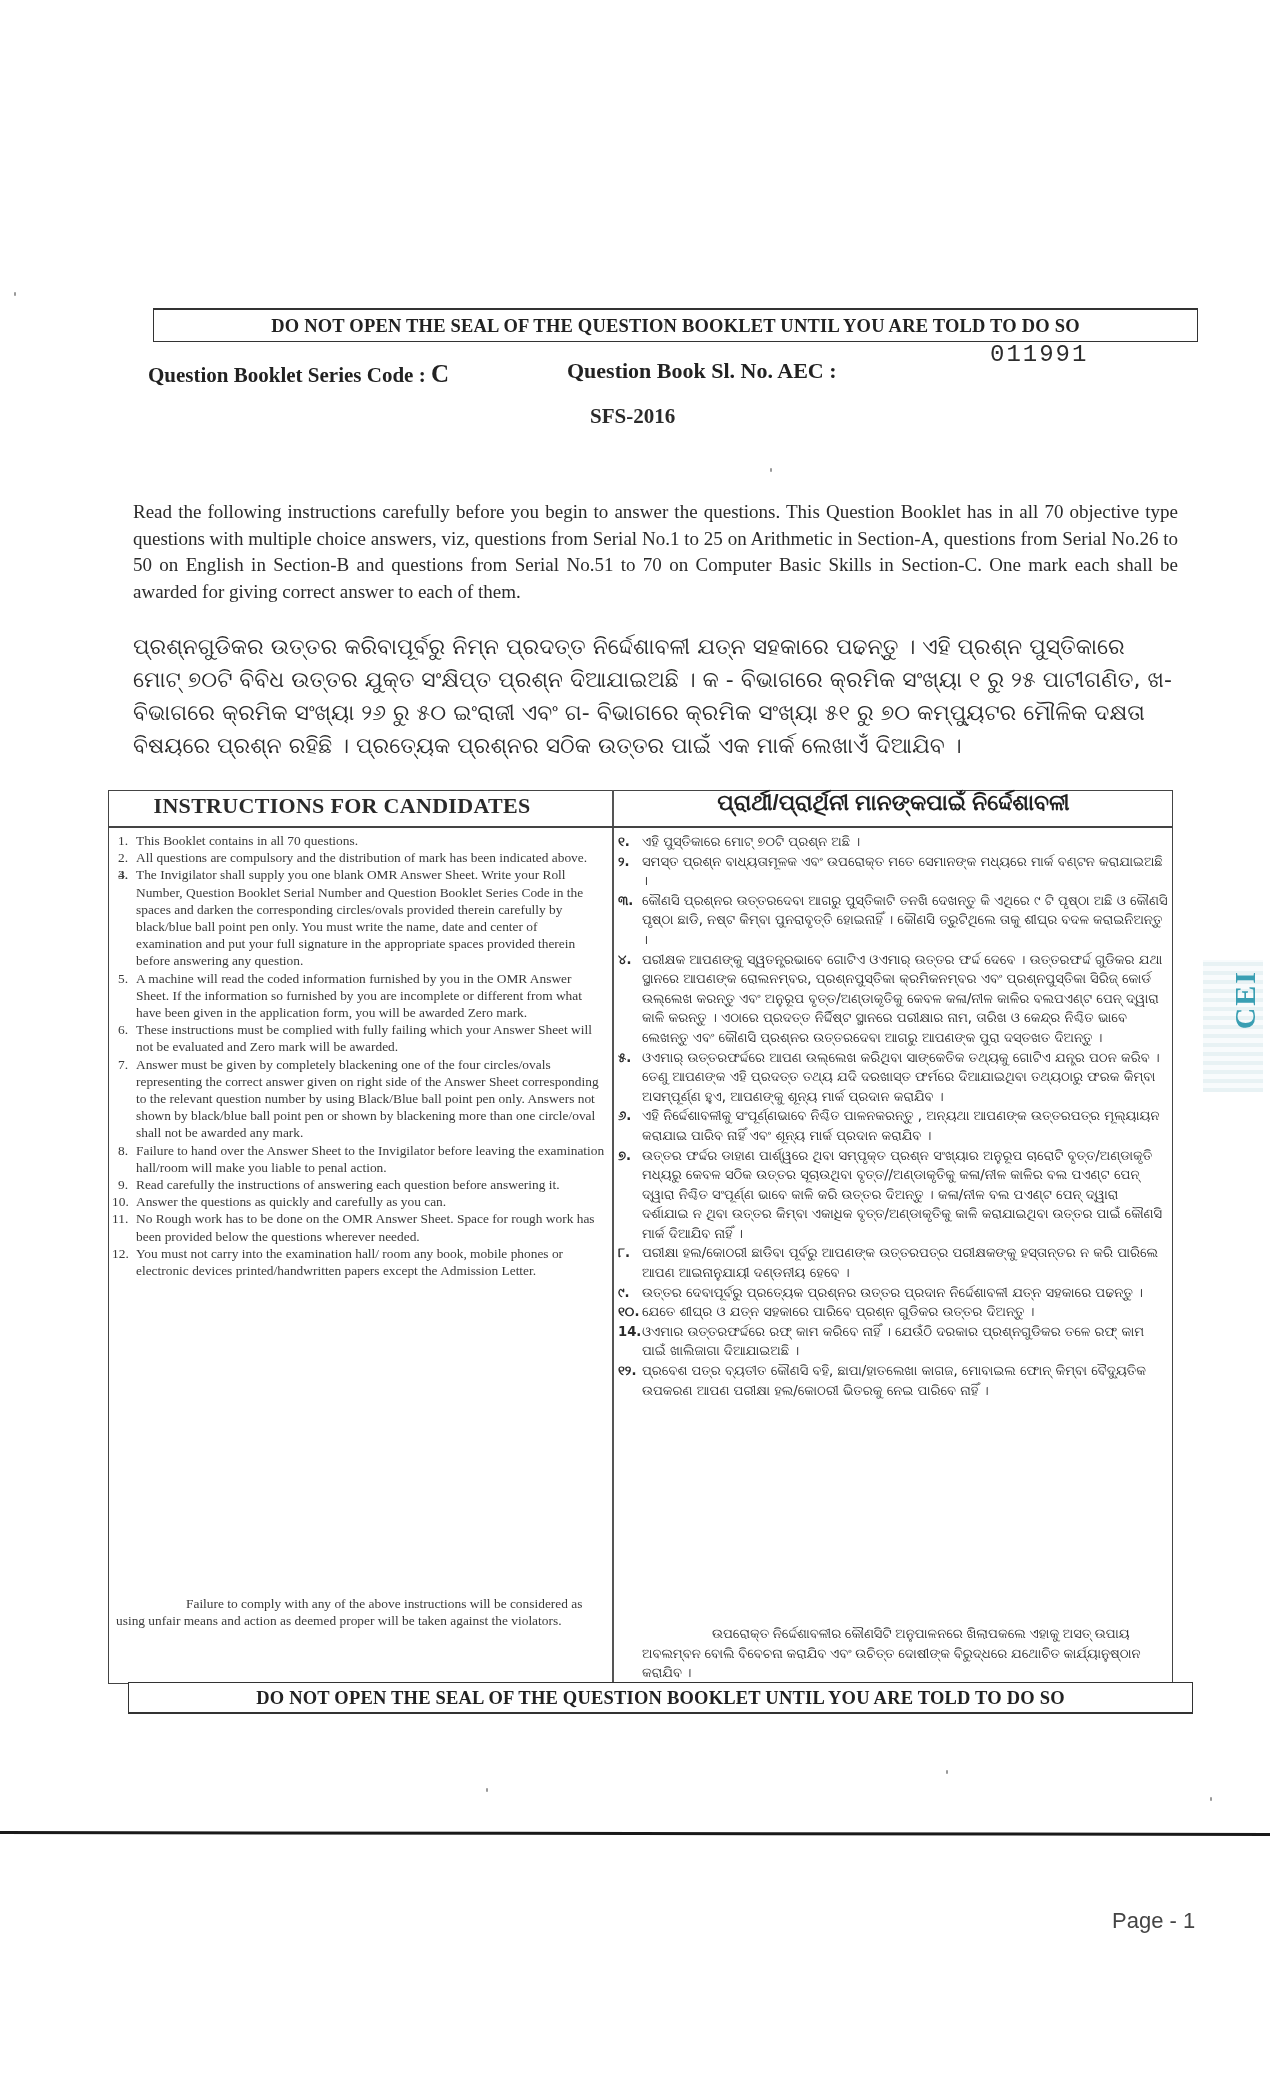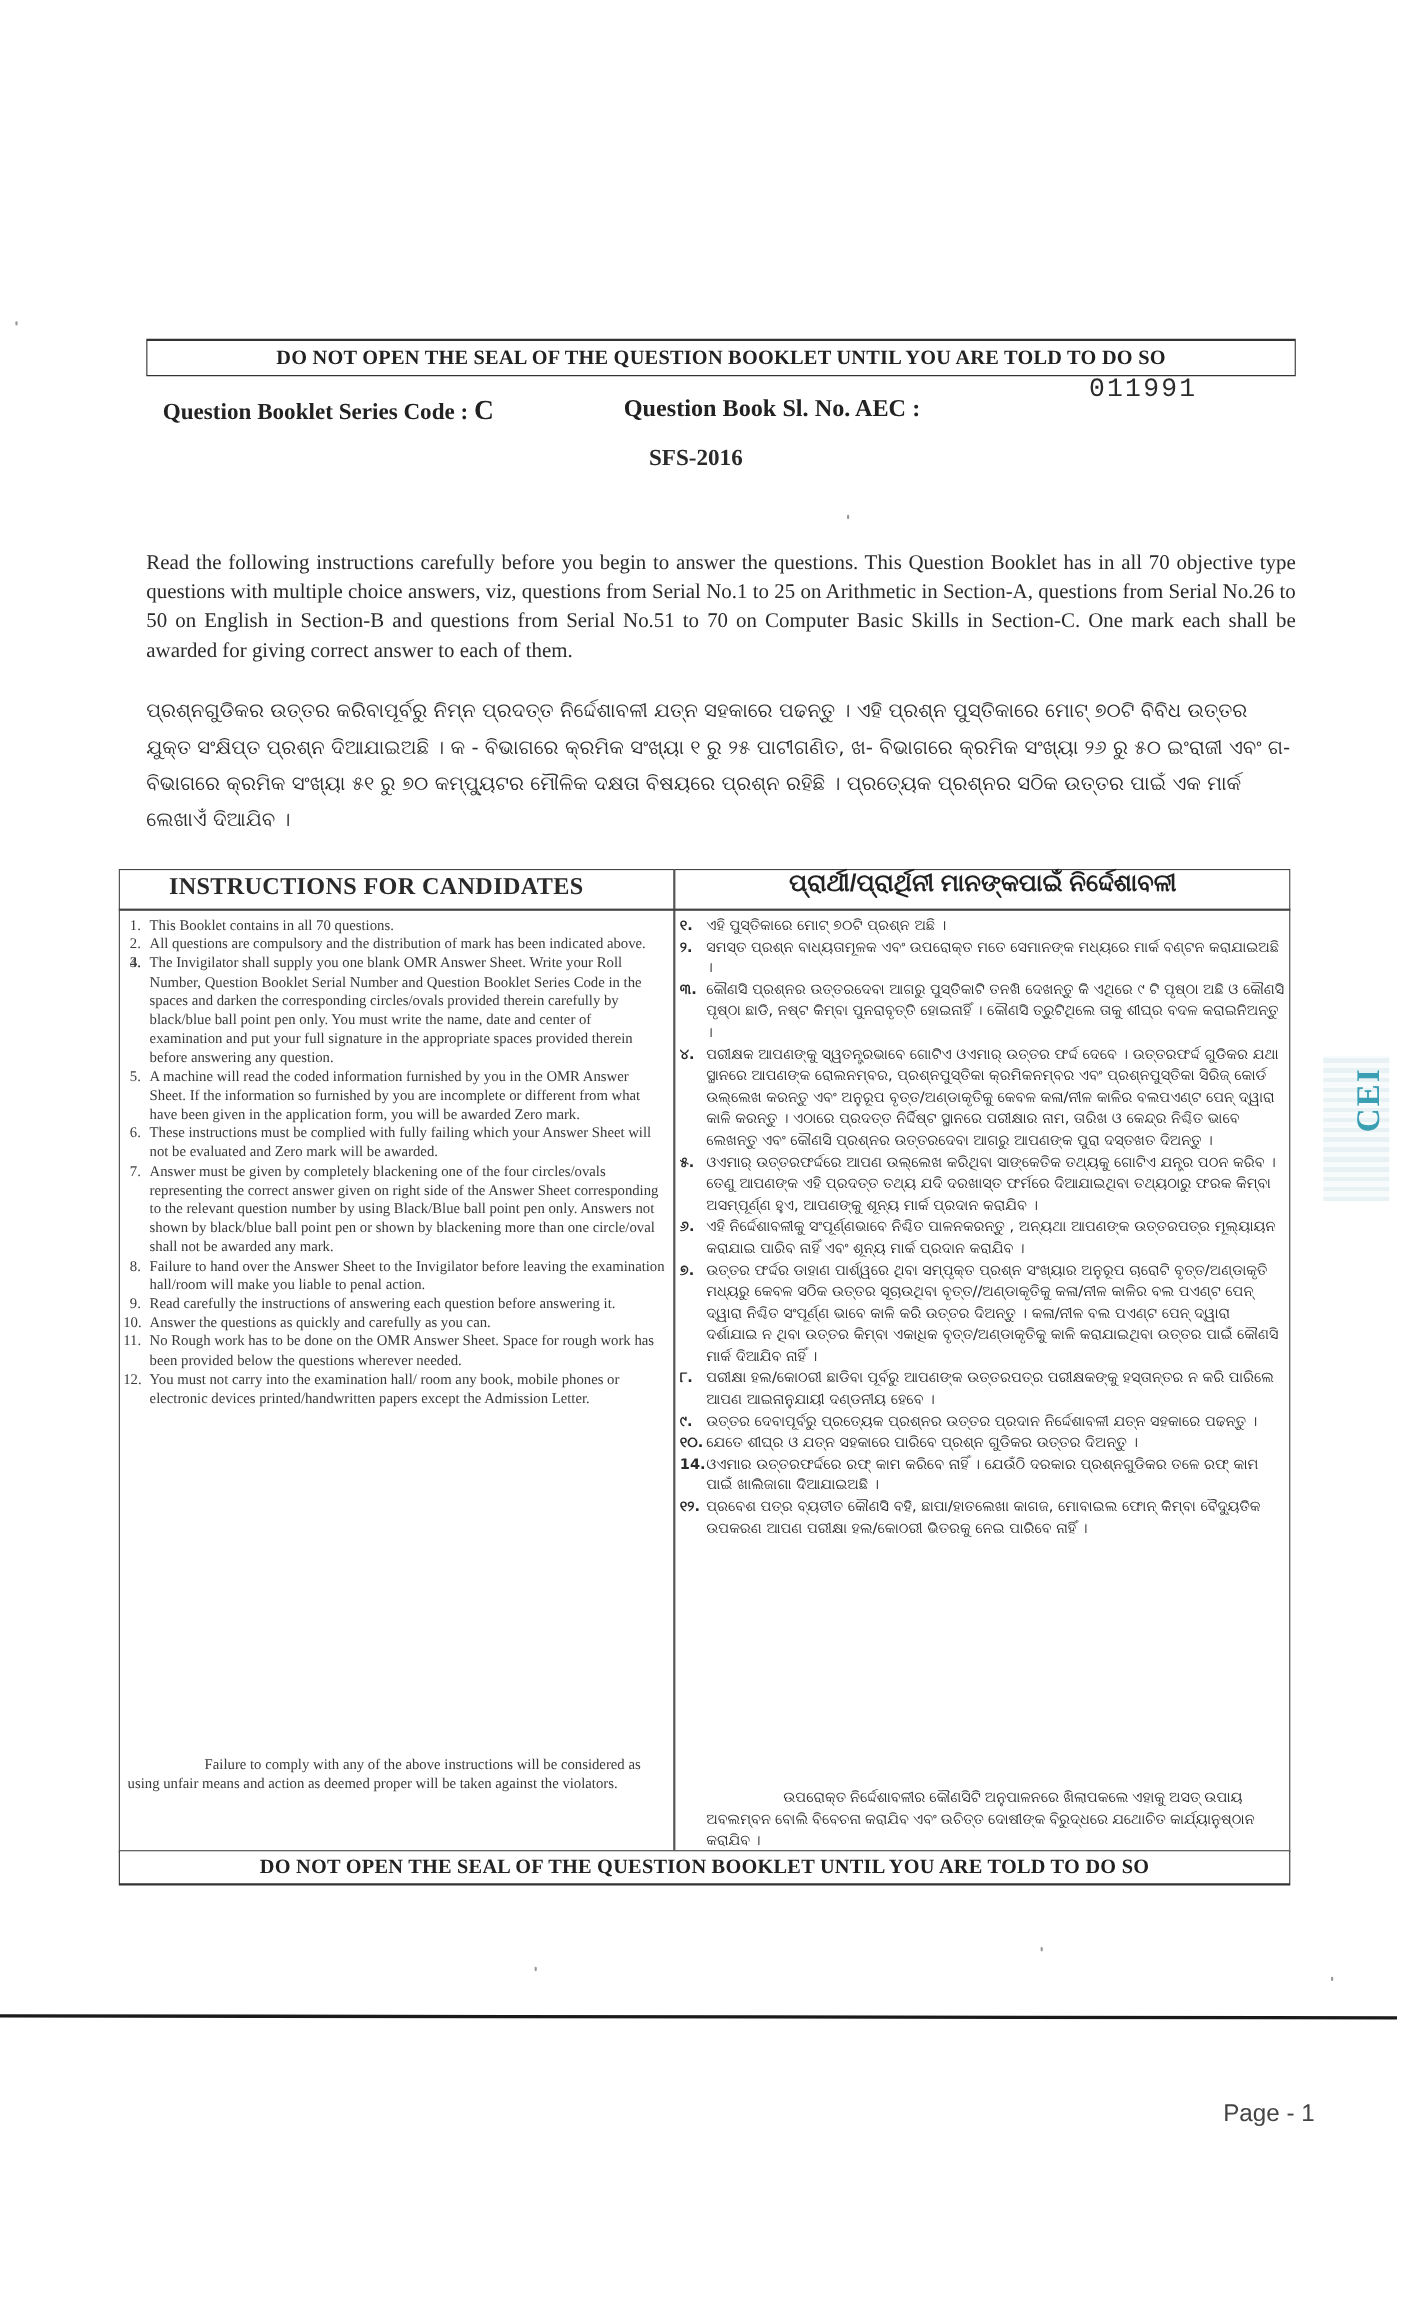--- a/index.html
+++ b/index.html
@@ -5,40 +5,40 @@
   html, body { margin: 0; padding: 0; }
   body {
     width: 1275px; height: 2100px; position: relative; overflow: hidden;
     background: #ffffff; color: #2a2a2a;
     font-family: "Liberation Serif", "DejaVu Serif", serif;
   }
   .abs { position: absolute; }
   .banner {
     border: 1.5px solid #333; box-sizing: border-box;
     text-align: center; font-weight: bold; font-size: 18.5px;
-    letter-spacing: 0.2px; color: #222; background: #fff;
+    letter-spacing: 0.2px; color: #222; background: #fff; margin-left: 20px;
   }
   #top-banner { left: 133px; top: 308px; width: 1045px; height: 34px; line-height: 32px; border-top-width: 2px; }
   #bottom-banner { left: 108px; top: 1682px; width: 1065px; height: 32px; line-height: 30px; border-bottom-width: 2px; }
   .hdr { font-weight: bold; font-size: 21px; color: #222; }
   #series-code { left: 148px; top: 360px; }
   #series-code .code { font-size: 25px; }
   #book-sl { left: 567px; top: 358px; font-size: 22px; }
   #book-sl-num {
     left: 990px; top: 341px; font-family: "Liberation Mono", "DejaVu Sans Mono", monospace;
     font-size: 24px; color: #2c2c2c; letter-spacing: 2px;
   }
   #exam-code { left: 590px; top: 404px; font-weight: bold; font-size: 21px; }
   #intro-en {
     left: 133px; top: 499px; width: 1045px; font-size: 19px; line-height: 26.5px;
     text-align: justify; color: #2b2b2b;
   }
   #intro-or {
     left: 133px; top: 630px; width: 1045px; font-family: "DejaVu Sans", sans-serif;
-    font-size: 18px; line-height: 33px; color: #2b2b2b;
+    font-size: 22px; line-height: 33px; color: #2b2b2b;
   }
   #instr-table {
     left: 108px; top: 790px; width: 1065px; height: 894px;
     border: 1.5px solid #444; box-sizing: border-box;
   }
   #col-divider { left: 612px; top: 790px; width: 1.5px; height: 894px; background: #555; }
   #head-divider { left: 108px; top: 826px; width: 1065px; height: 2px; background: #444; }
   #en-title {
     left: 108px; top: 793px; width: 468px; text-align: center;
     font-weight: bold; font-size: 22px; color: #2a2a2a; letter-spacing: 0.3px;

